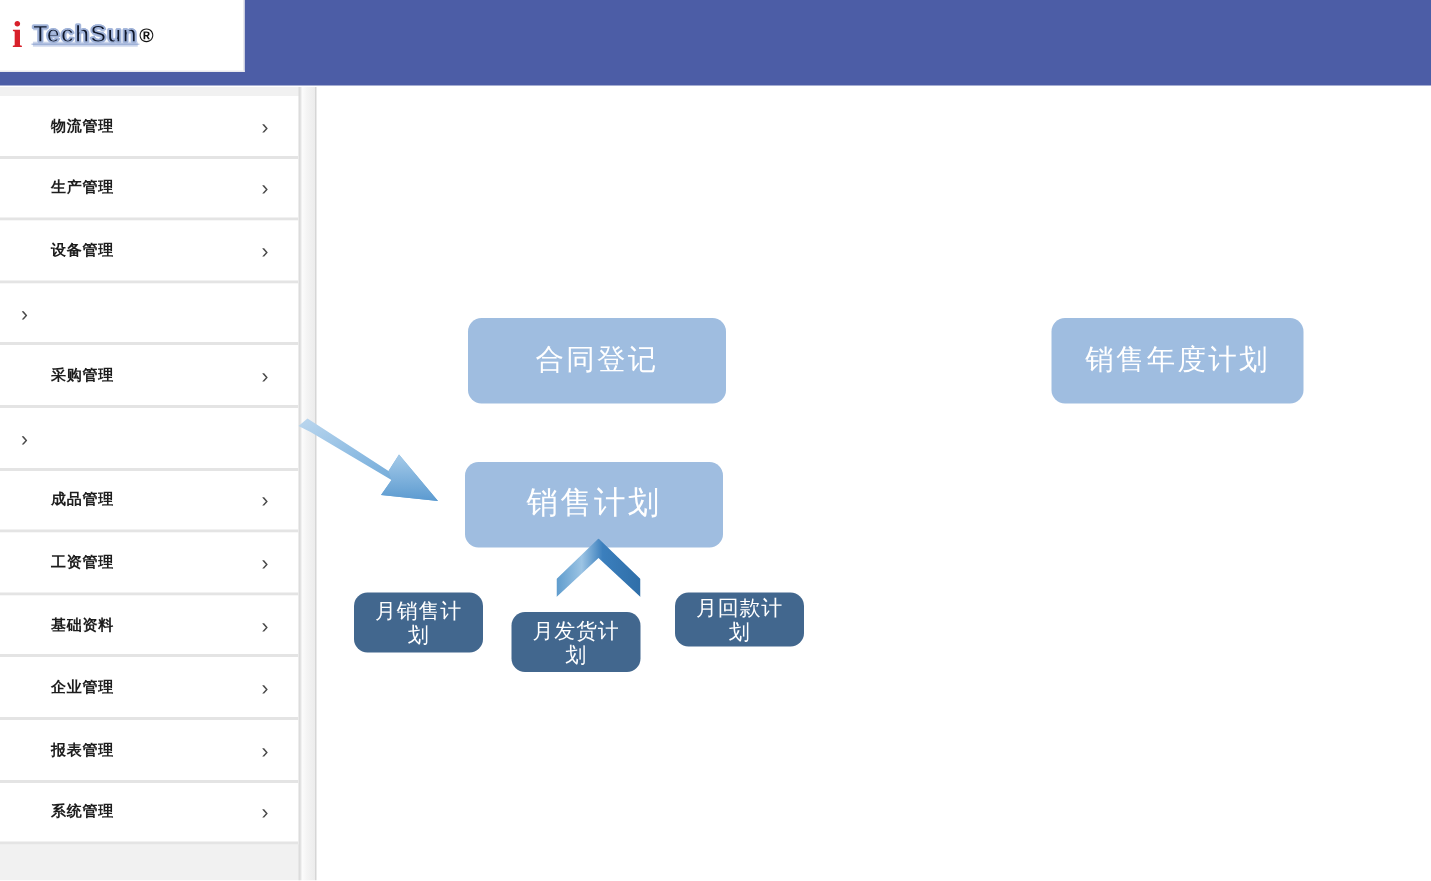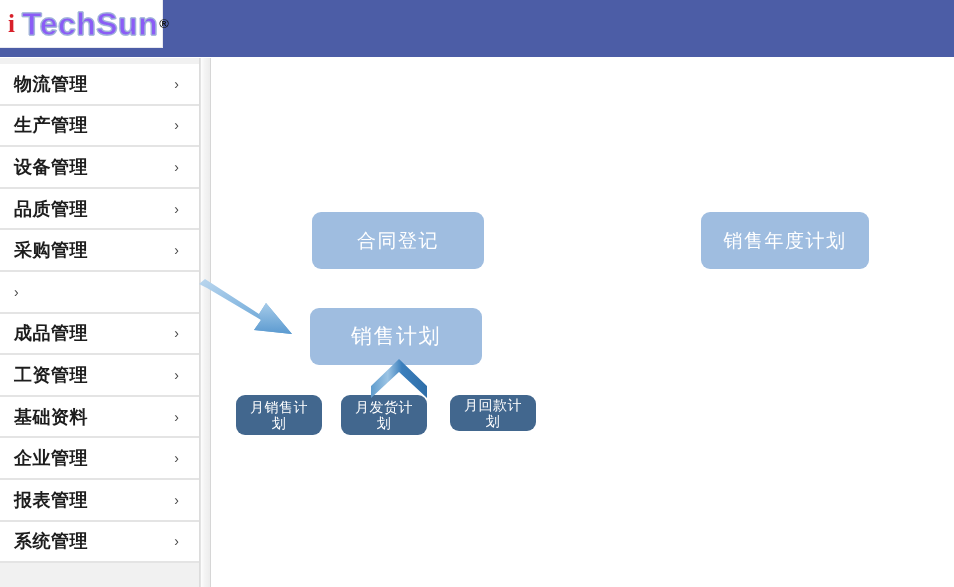--- a/index.html
+++ b/index.html
@@ -38,29 +38,30 @@
     color: #d8202a;
     font-size: 25px;
     font-weight: bold;
     font-style: normal;
     letter-spacing: 0px;
     line-height: 1;
     margin-right: 7px;
     font-family: "Liberation Serif", "DejaVu Serif", serif;
   }
   .logo-word {
-    font-size: 32px;
-    font-weight: bold;
-    line-height: 1;
-    color: #8b5cf6;
+    font-size: 16px;
+    font-weight: bold;
+    line-height: 1;
+    color: #0f172a;
     -webkit-text-stroke: 1px #9fb2d8;
     text-shadow:
       -1px 0 #b8c6e4, 1px 0 #b8c6e4,
       0 -1px #b8c6e4, 0 1px #b8c6e4;
     letter-spacing: 0.5px;
+    text-decoration: underline;
   }
   .logo-reg {
     font-size: 13px;
     font-weight: bold;
     color: #111111;
     vertical-align: super;
     margin-left: 1px;
     line-height: 1;
   }
 
@@ -78,25 +79,26 @@
     position: relative;
     height: 41.6px;
     background: #ffffff;
     border-bottom: 2px solid #e4e4e4;
     display: flex;
     align-items: center;
     padding: 0 12px 0 14px;
     cursor: pointer;
   }
   .menu-label {
-    font-size: 18px;
+    font-size: 10px;
     font-weight: bold;
     color: #1d1d1d;
     letter-spacing: 0.5px;
     flex: 1;
+    margin-left: 20px;
   }
   .menu-chevron {
     font-size: 14px;
     color: #4a4a4a;
     font-weight: normal;
     margin-right: 8px;
     line-height: 1;
   }
 
   
@@ -175,21 +177,20 @@
     </div>
     <div class="menu-item">
       <span class="menu-label">生产管理</span>
       <span class="menu-chevron">›</span>
     </div>
     <div class="menu-item">
       <span class="menu-label">设备管理</span>
       <span class="menu-chevron">›</span>
     </div>
     <div class="menu-item">
-      <span class="menu-label">品质管理</span>
       <span class="menu-chevron">›</span>
     </div>
     <div class="menu-item">
       <span class="menu-label">采购管理</span>
       <span class="menu-chevron">›</span>
     </div>
     <div class="menu-item">
       <span class="menu-chevron">›</span>
     </div>
     <div class="menu-item">
@@ -232,21 +233,21 @@
     </div>
 
     <div class="card dark" style="left:24px; top:337px; width:86px; height:40px;">
       <span>月销售计划</span>
     </div>
 
     <div class="card light big" style="left:98px; top:250px; width:172px; height:57px;">
       <span>销售计划</span>
     </div>
 
-    <div class="card dark" style="left:129px; top:337px; width:86px; height:40px;">
+    <div class="card dark" style="left:129px; top:350px; width:86px; height:40px;">
       <span>月发货计划</span>
     </div>
 
     <div class="card dark" style="left:238px; top:337px; width:86px; height:36px;">
       <span>月回款计划</span>
     </div>
 
   </div>
 
   <svg id="pointer-arrow" viewBox="0 0 100 62">

